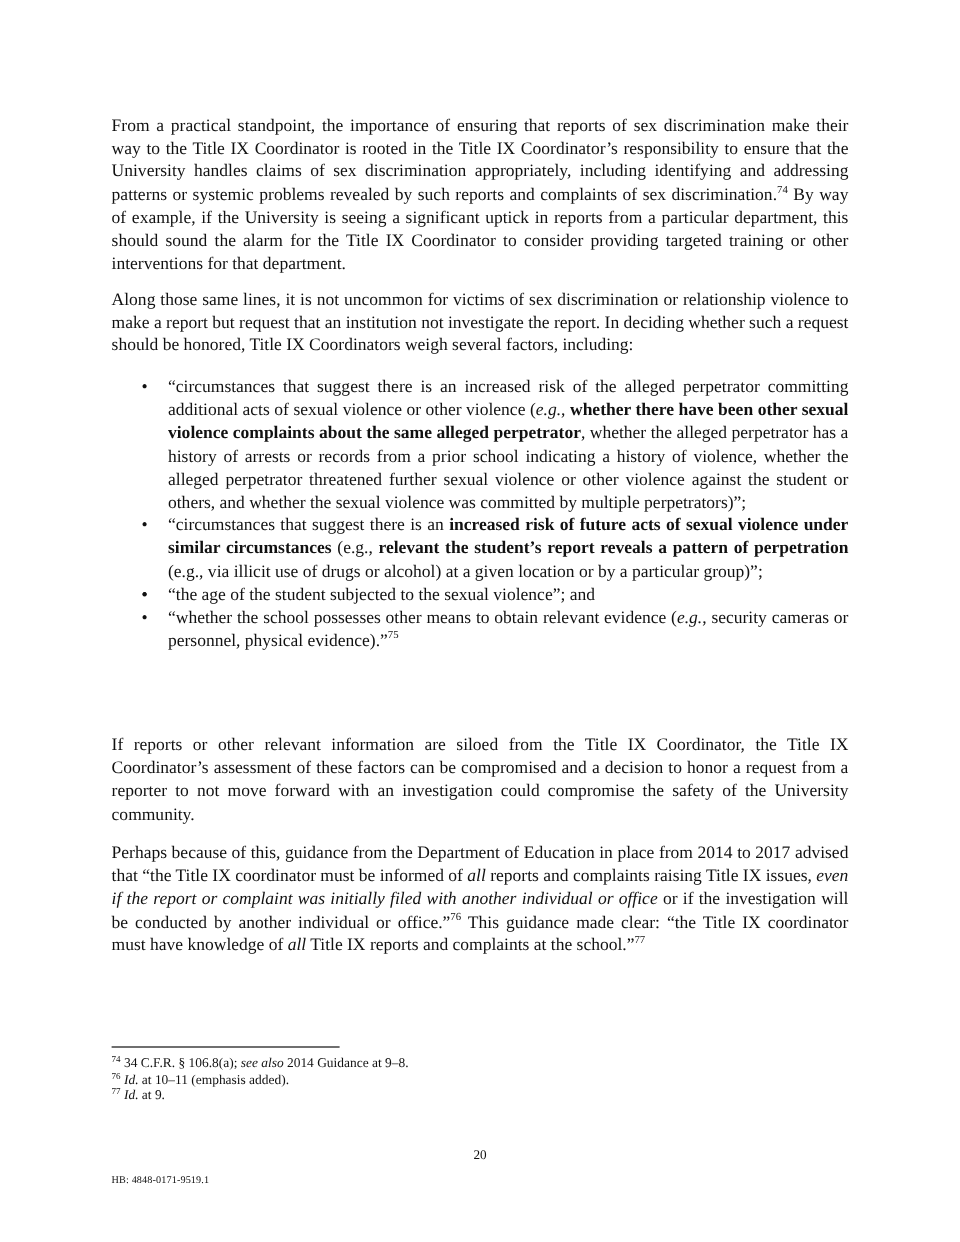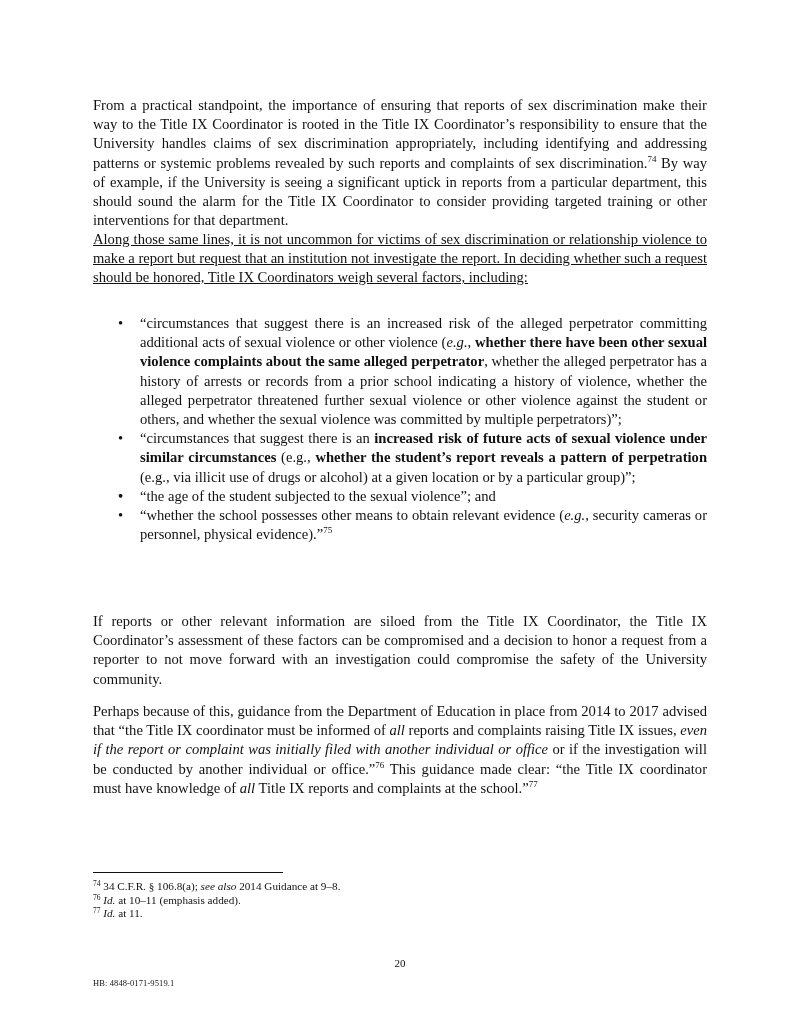--- a/index.html
+++ b/index.html
@@ -7,21 +7,21 @@
     width: 800px; height: 1035px; position: relative; overflow: hidden;
     font-family: "Liberation Serif", serif; color: #111;
   }
   .page { position: absolute; left: 0; top: 0; width: 800px; height: 1035px; padding-left: 28px; }
   .body-text {
     position: absolute; left: 93px; width: 614px;
     font-size: 14.6px; line-height: 19.2px; text-align: justify;
   }
   .body-text p { margin: 0; }
   #p1 { top: 96px; }
-  #p2 { top: 230px; text-decoration: underline; }
+  #p2 { top: 241px; }
   #bullets { top: 314px; left: 93px; width: 614px; }
   #p3 { top: 612px; }
   #p4 { top: 702px; }
   ul.bullets { list-style: none; margin: 0; padding: 0; }
   ul.bullets li { position: relative; padding-left: 47px; }
   ul.bullets li .bullet {
     position: absolute; left: 25px; top: 0;
   }
   sup { font-size: 9px; line-height: 0; vertical-align: 6px; }
   b { font-weight: bold; }
@@ -56,21 +56,21 @@
   <div class="body-text" id="p2">
     <p>Along those same lines, it is not uncommon for victims of sex discrimination or relationship violence to make a report but request that an institution not investigate the report. In deciding whether such a request should be honored, Title IX Coordinators weigh several factors, including:</p>
   </div>
 
   <div class="body-text" id="bullets">
     <ul class="bullets">
       <li>
         <span class="bullet">•</span><span>“circumstances that suggest there is an increased risk of the alleged perpetrator committing additional acts of sexual violence or other violence (</span><i>e.g.</i><span>, </span><b>whether there have been other sexual violence complaints about the same alleged perpetrator</b><span>, whether the alleged perpetrator has a history of arrests or records from a prior school indicating a history of violence, whether the alleged perpetrator threatened further sexual violence or other violence against the student or others, and whether the sexual violence was committed by multiple perpetrators)”;</span>
       </li>
       <li>
-        <span class="bullet">•</span><span>“circumstances that suggest there is an </span><b>increased risk of future acts of sexual violence under similar circumstances</b><span> (e.g., </span><b>whether the student’s report reveals a pattern of perpetration</b><span> (e.g., via illicit use of drugs or alcohol) at a given location or by a particular group)”;</span>
+        <span class="bullet">•</span><span>“circumstances that suggest there is an </span><b>increased risk of future acts of sexual violence under similar circumstances</b><span> (e.g., </span><b>relevant the student’s report reveals a pattern of perpetration</b><span> (e.g., via illicit use of drugs or alcohol) at a given location or by a particular group)”;</span>
       </li>
       <li>
         <span class="bullet">•</span>
       </li>
       <li>
         <span class="bullet">•</span><span>“the age of the student subjected to the sexual violence”; and</span>
       </li>
       <li>
         <span class="bullet">•</span><span>“whether the school possesses other means to obtain relevant evidence (</span><i>e.g.</i><span>, security cameras or personnel, physical evidence).”</span><sup>75</sup>
       </li>
@@ -83,19 +83,19 @@
 
   <div class="body-text" id="p4">
     <p><span>Perhaps because of this, guidance from the Department of Education in place from 2014 to 2017 advised that “the Title IX coordinator must be informed of </span><i>all</i><span> reports and complaints raising Title IX issues, </span><i>even if the report or complaint was initially filed with another individual or office</i><span> or if the investigation will be conducted by another individual or office.”</span><sup>76</sup><span> This guidance made clear: “the Title IX coordinator must have knowledge of </span><i>all</i><span> Title IX reports and complaints at the school.”</span><sup>77</sup></p>
   </div>
 
   <div class="fn-rule"></div>
 
   <div class="footnotes">
     <div><sup>74</sup><span style="white-space:pre"> 34 C.F.R. § 106.8(a); </span><i>see also</i><span> 2014 Guidance at 9–8.</span></div>
     <div><sup>76</sup><span style="white-space:pre"> </span><i>Id.</i><span> at 10–11 (emphasis added).</span></div>
-    <div><sup>77</sup><span style="white-space:pre"> </span><i>Id.</i><span> at 11.</span></div>
+    <div><sup>77</sup><span style="white-space:pre"> </span><i>Id.</i><span> at 9.</span></div>
   </div>
 
   <div class="page-number">20</div>
   <div class="doc-id">HB: 4848-0171-9519.1</div>
 
 </div>
 
 </body></html>

